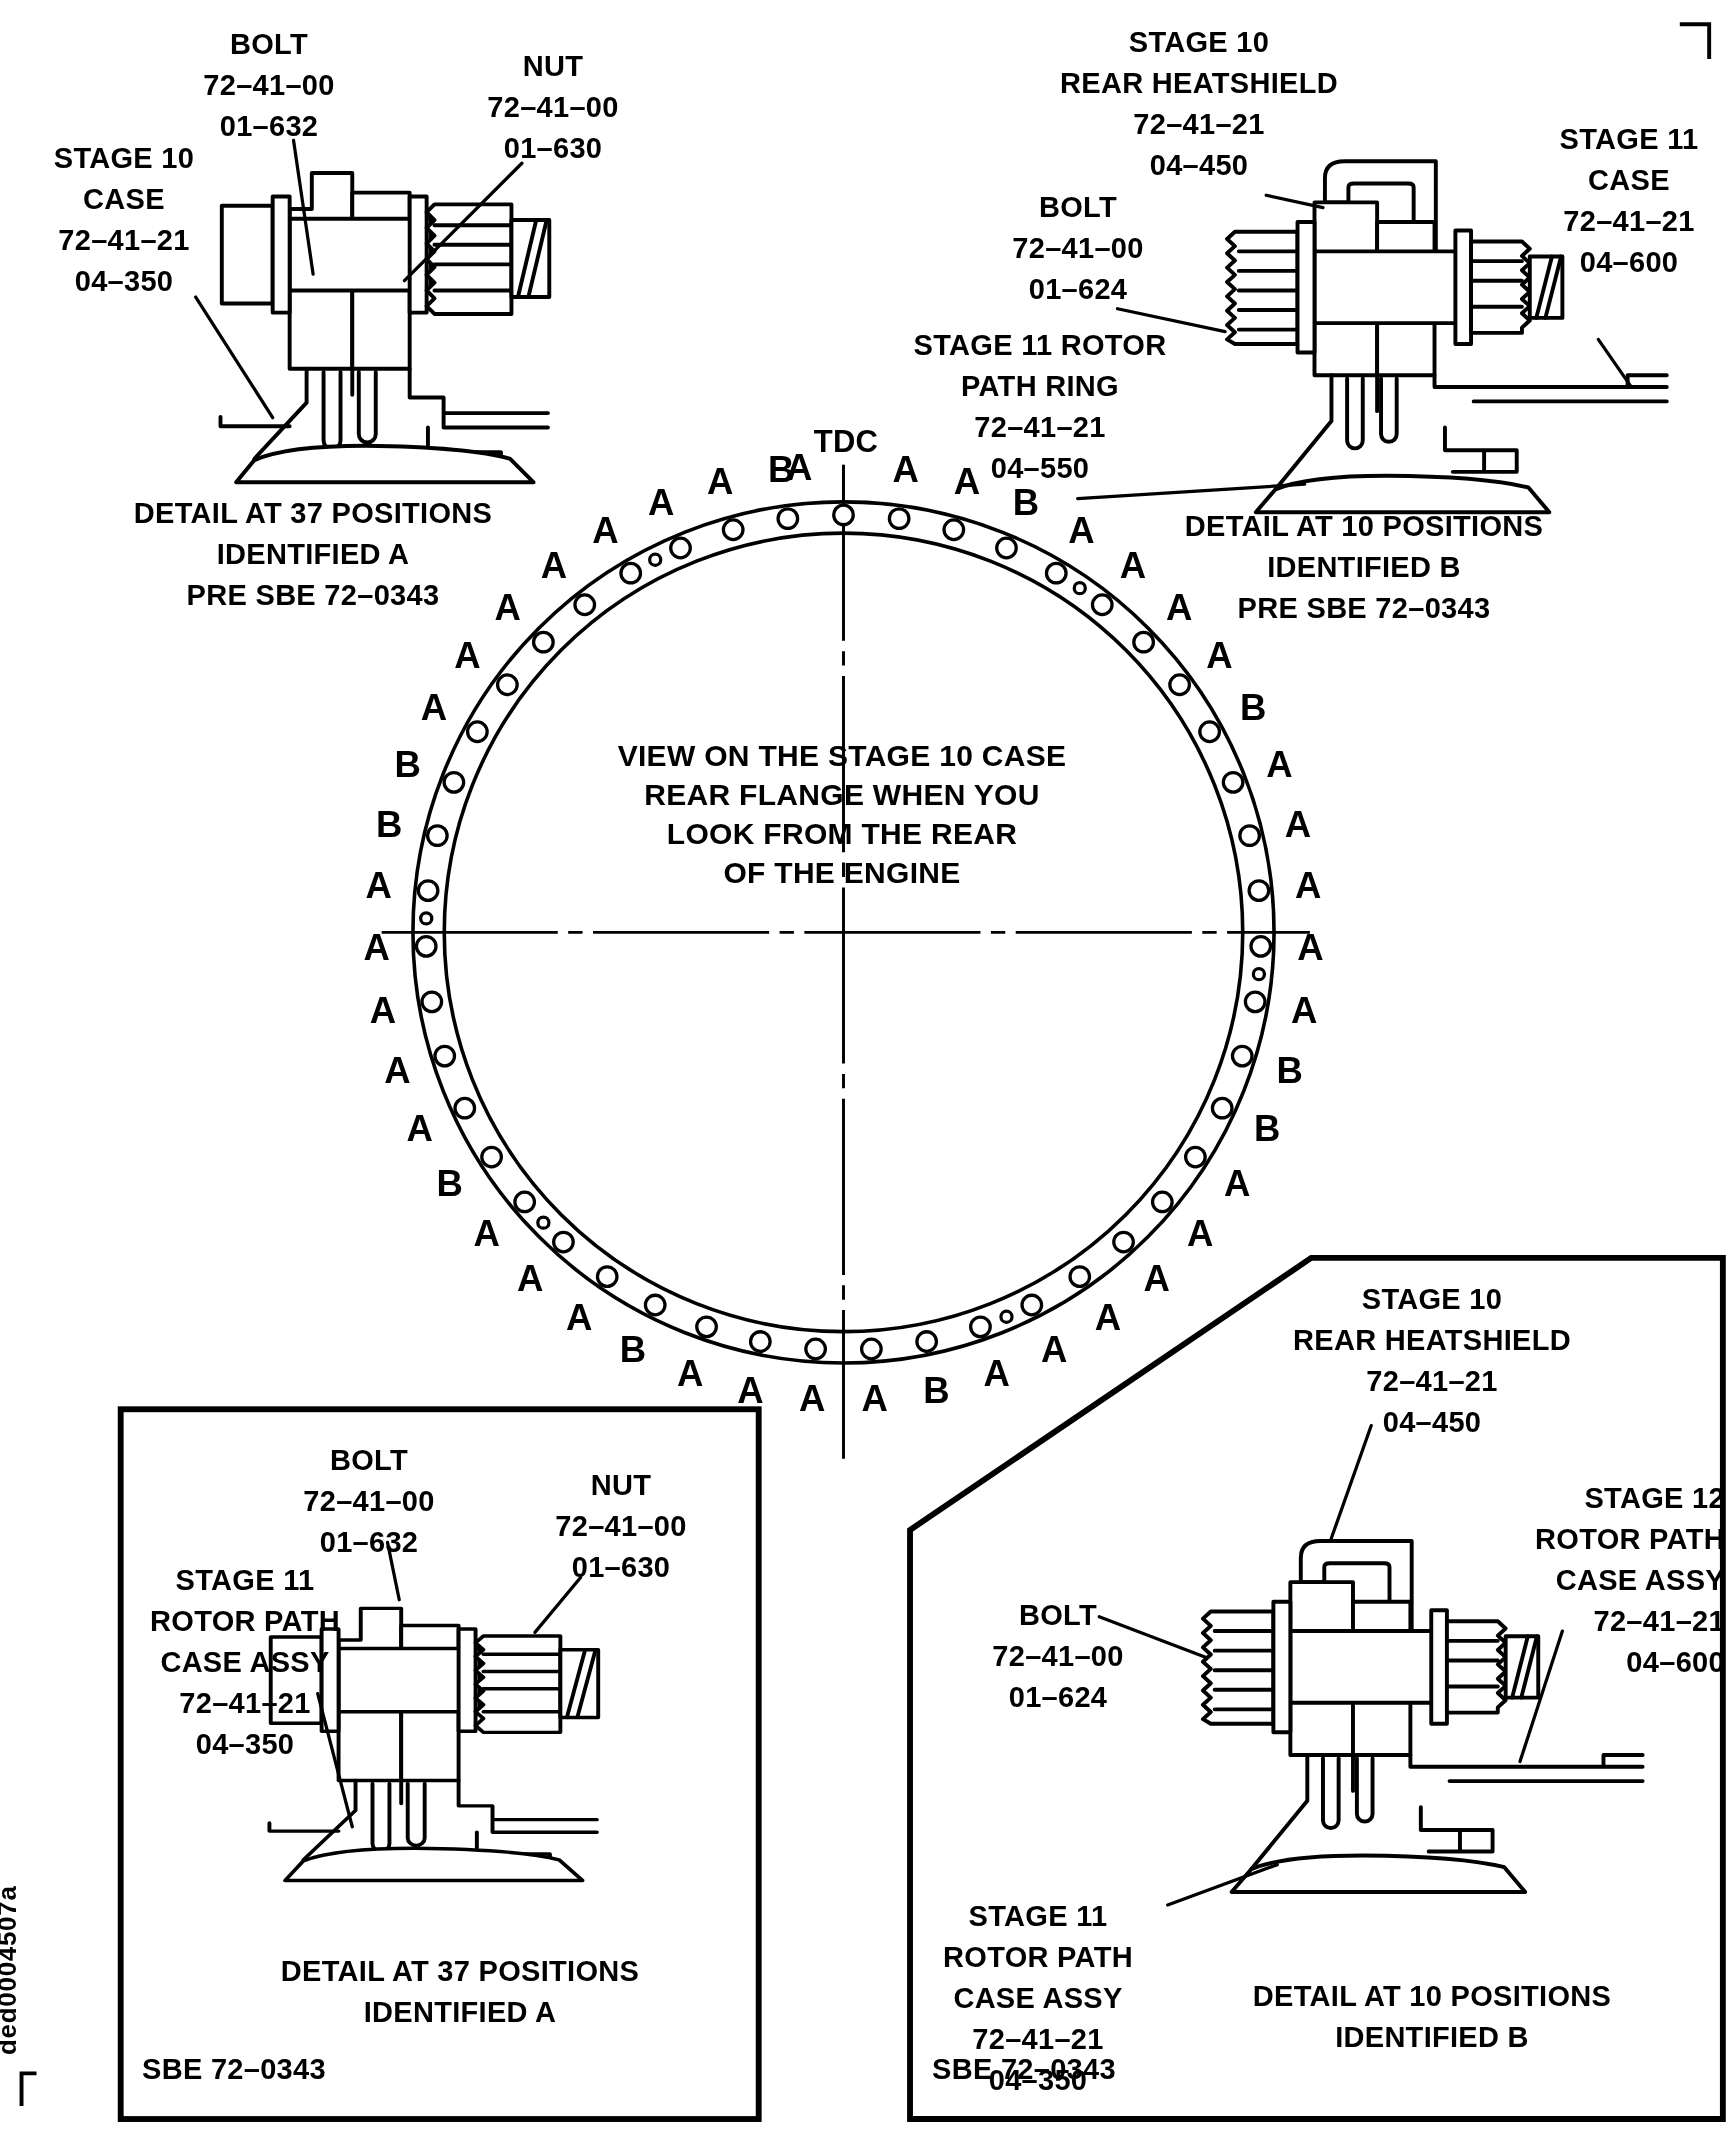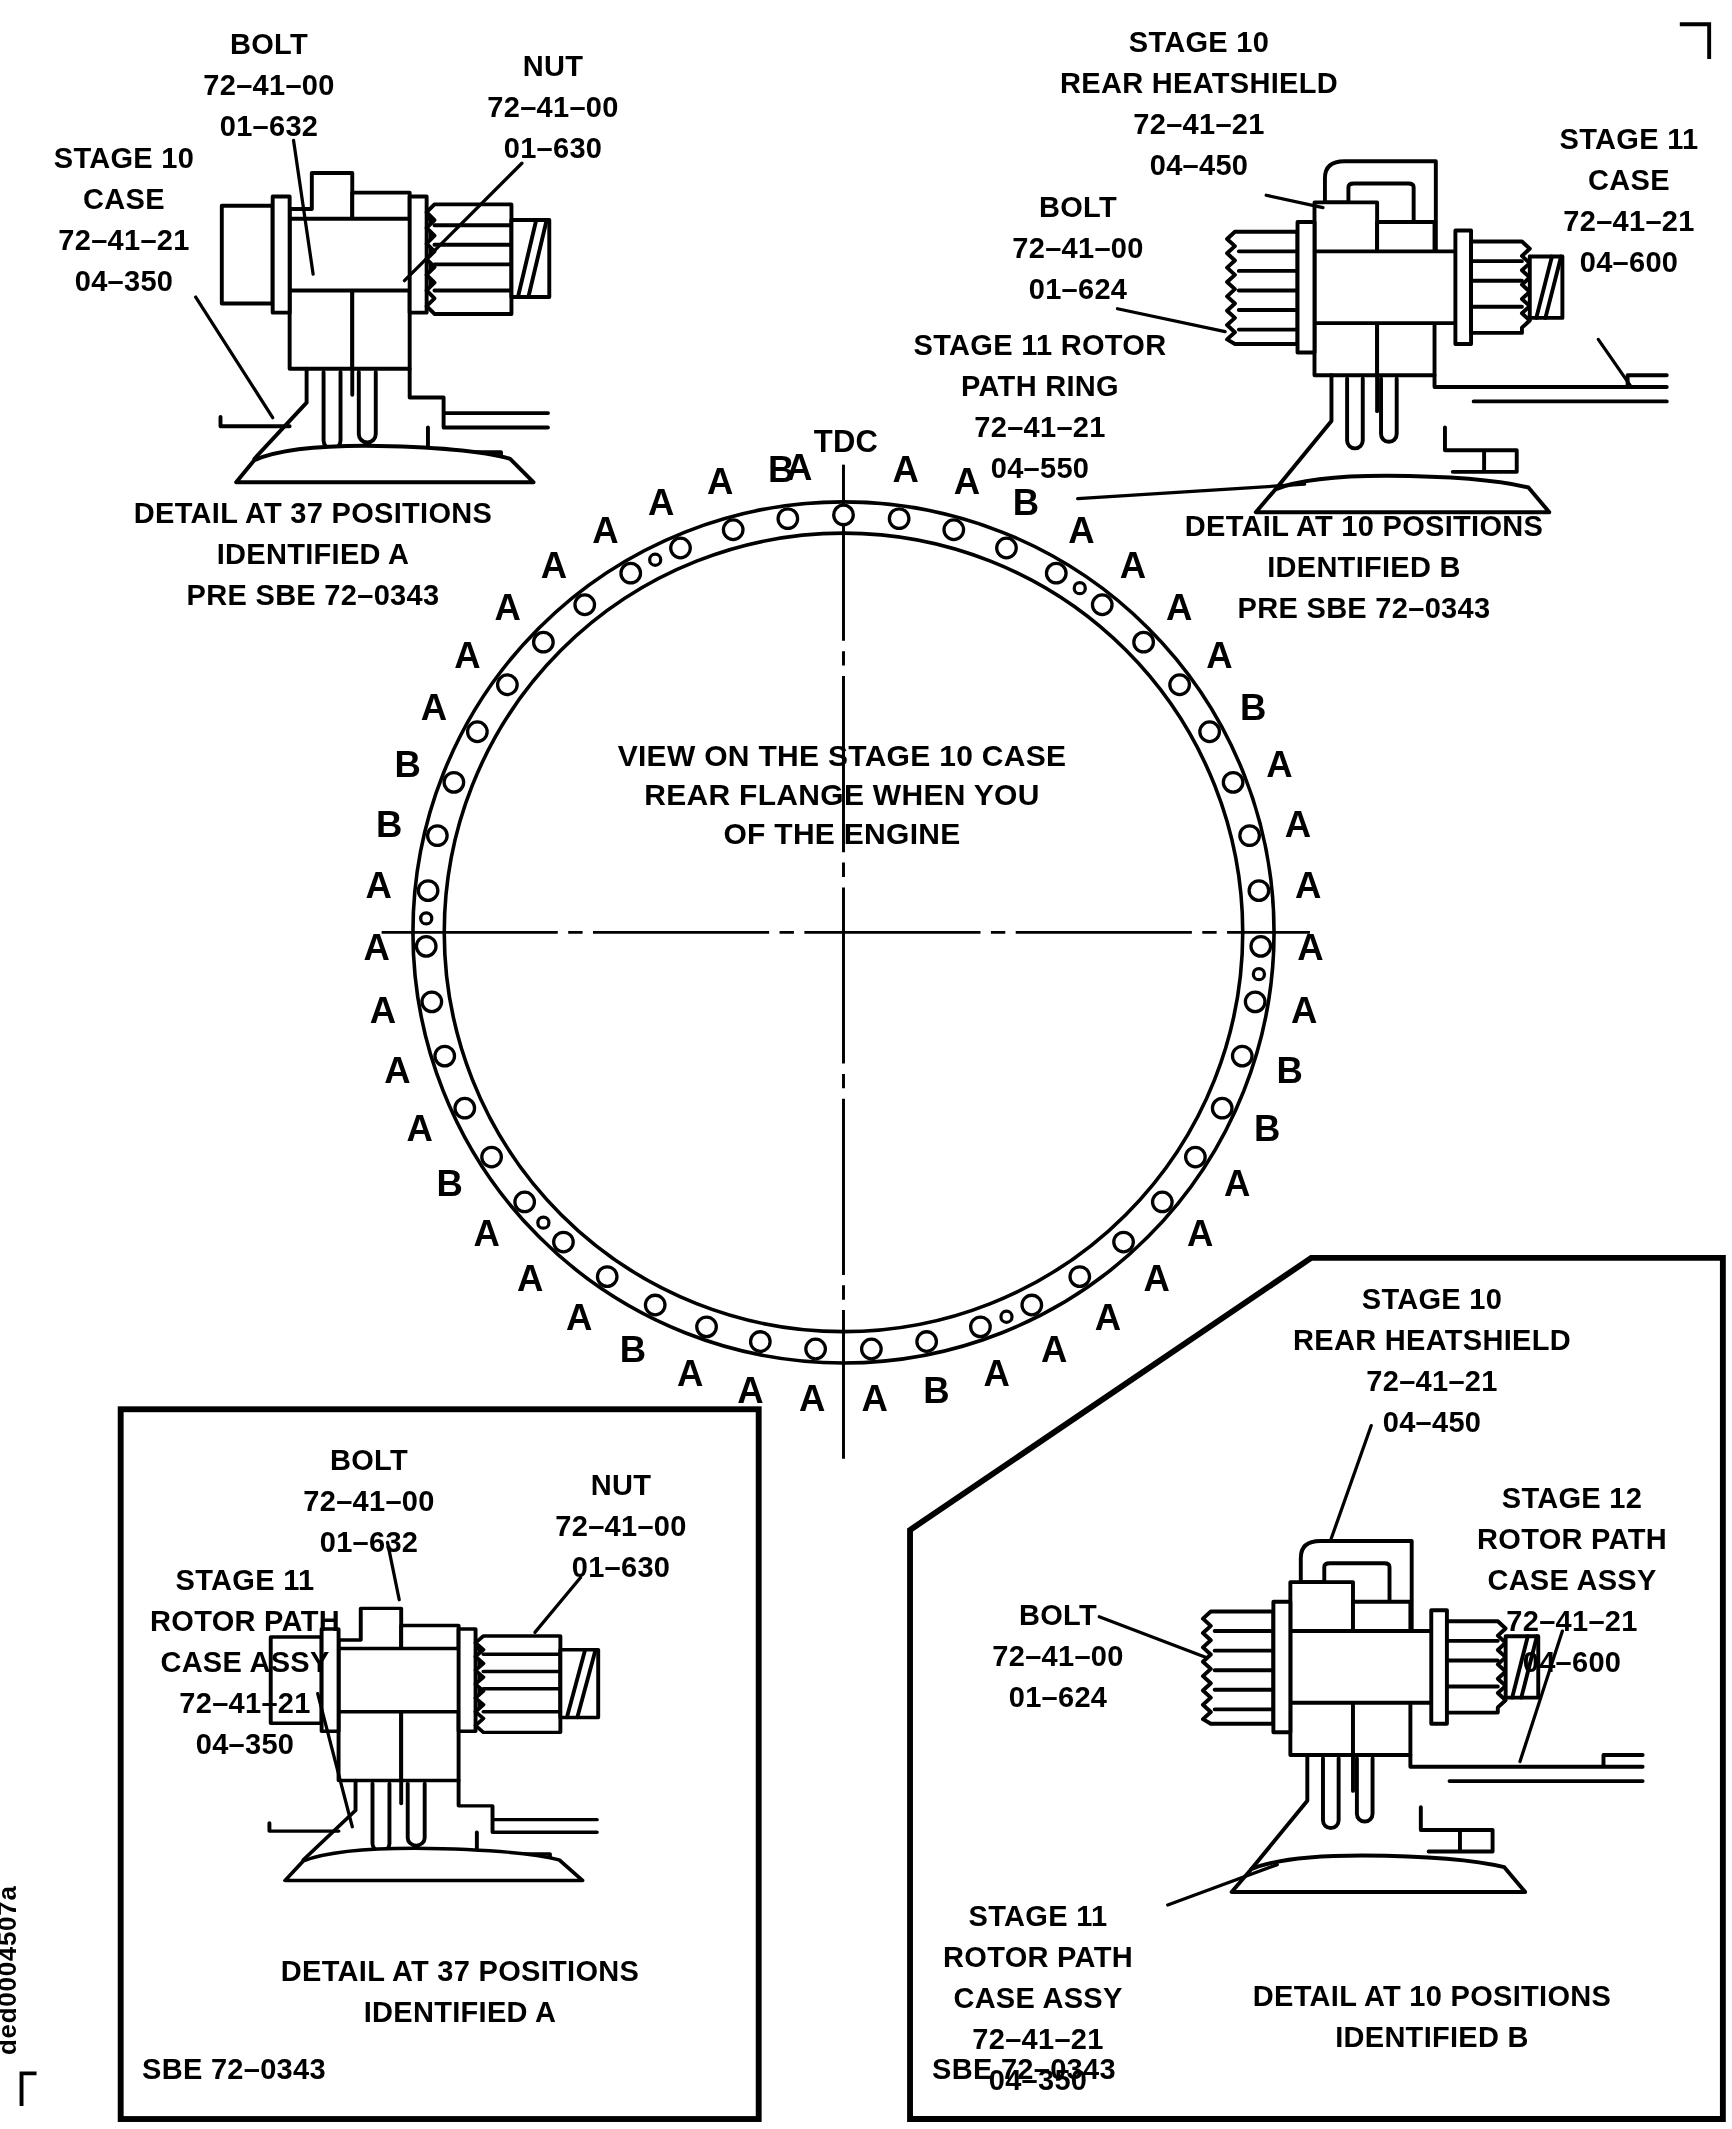--- a/index.html
+++ b/index.html
@@ -263,20 +263,21 @@
   <div>IDENTIFIED B</div>
   <div>PRE SBE 72–0343</div>
 </div>
 
 <div class="lbl" style="left:846px;top:421px;font-size:31px;">
   <div>TDC</div>
 </div>
 <div class="lbl" style="left:842px;top:715px;font-size:30px;line-height:39px;margin-top:21px;">
   <div>VIEW ON THE STAGE 10 CASE</div>
   <div>REAR FLANGE WHEN YOU</div>
+  <div>LOOK FROM THE REAR</div>
   <div>OF THE ENGINE</div>
 </div>
 
 <div class="lbl" style="left:369px;top:1440px;">
   <div>BOLT</div>
   <div>72–41–00</div>
   <div>01–632</div>
 </div>
 <div class="lbl" style="left:621px;top:1465px;">
   <div>NUT</div>
@@ -297,21 +298,21 @@
 <div class="lbl left" style="left:142px;top:2049px;">
   <div>SBE 72–0343</div>
 </div>
 
 <div class="lbl" style="left:1432px;top:1279px;">
   <div>STAGE 10</div>
   <div>REAR HEATSHIELD</div>
   <div>72–41–21</div>
   <div>04–450</div>
 </div>
-<div class="lbl" style="left:1572px;top:1478px;">
+<div class="lbl" style="left:1630px;top:1478px;text-align:right;">
   <div>STAGE 12</div>
   <div>ROTOR PATH</div>
   <div>CASE ASSY</div>
   <div>72–41–21</div>
   <div>04–600</div>
 </div>
 <div class="lbl" style="left:1058px;top:1595px;">
   <div>BOLT</div>
   <div>72–41–00</div>
   <div>01–624</div>

